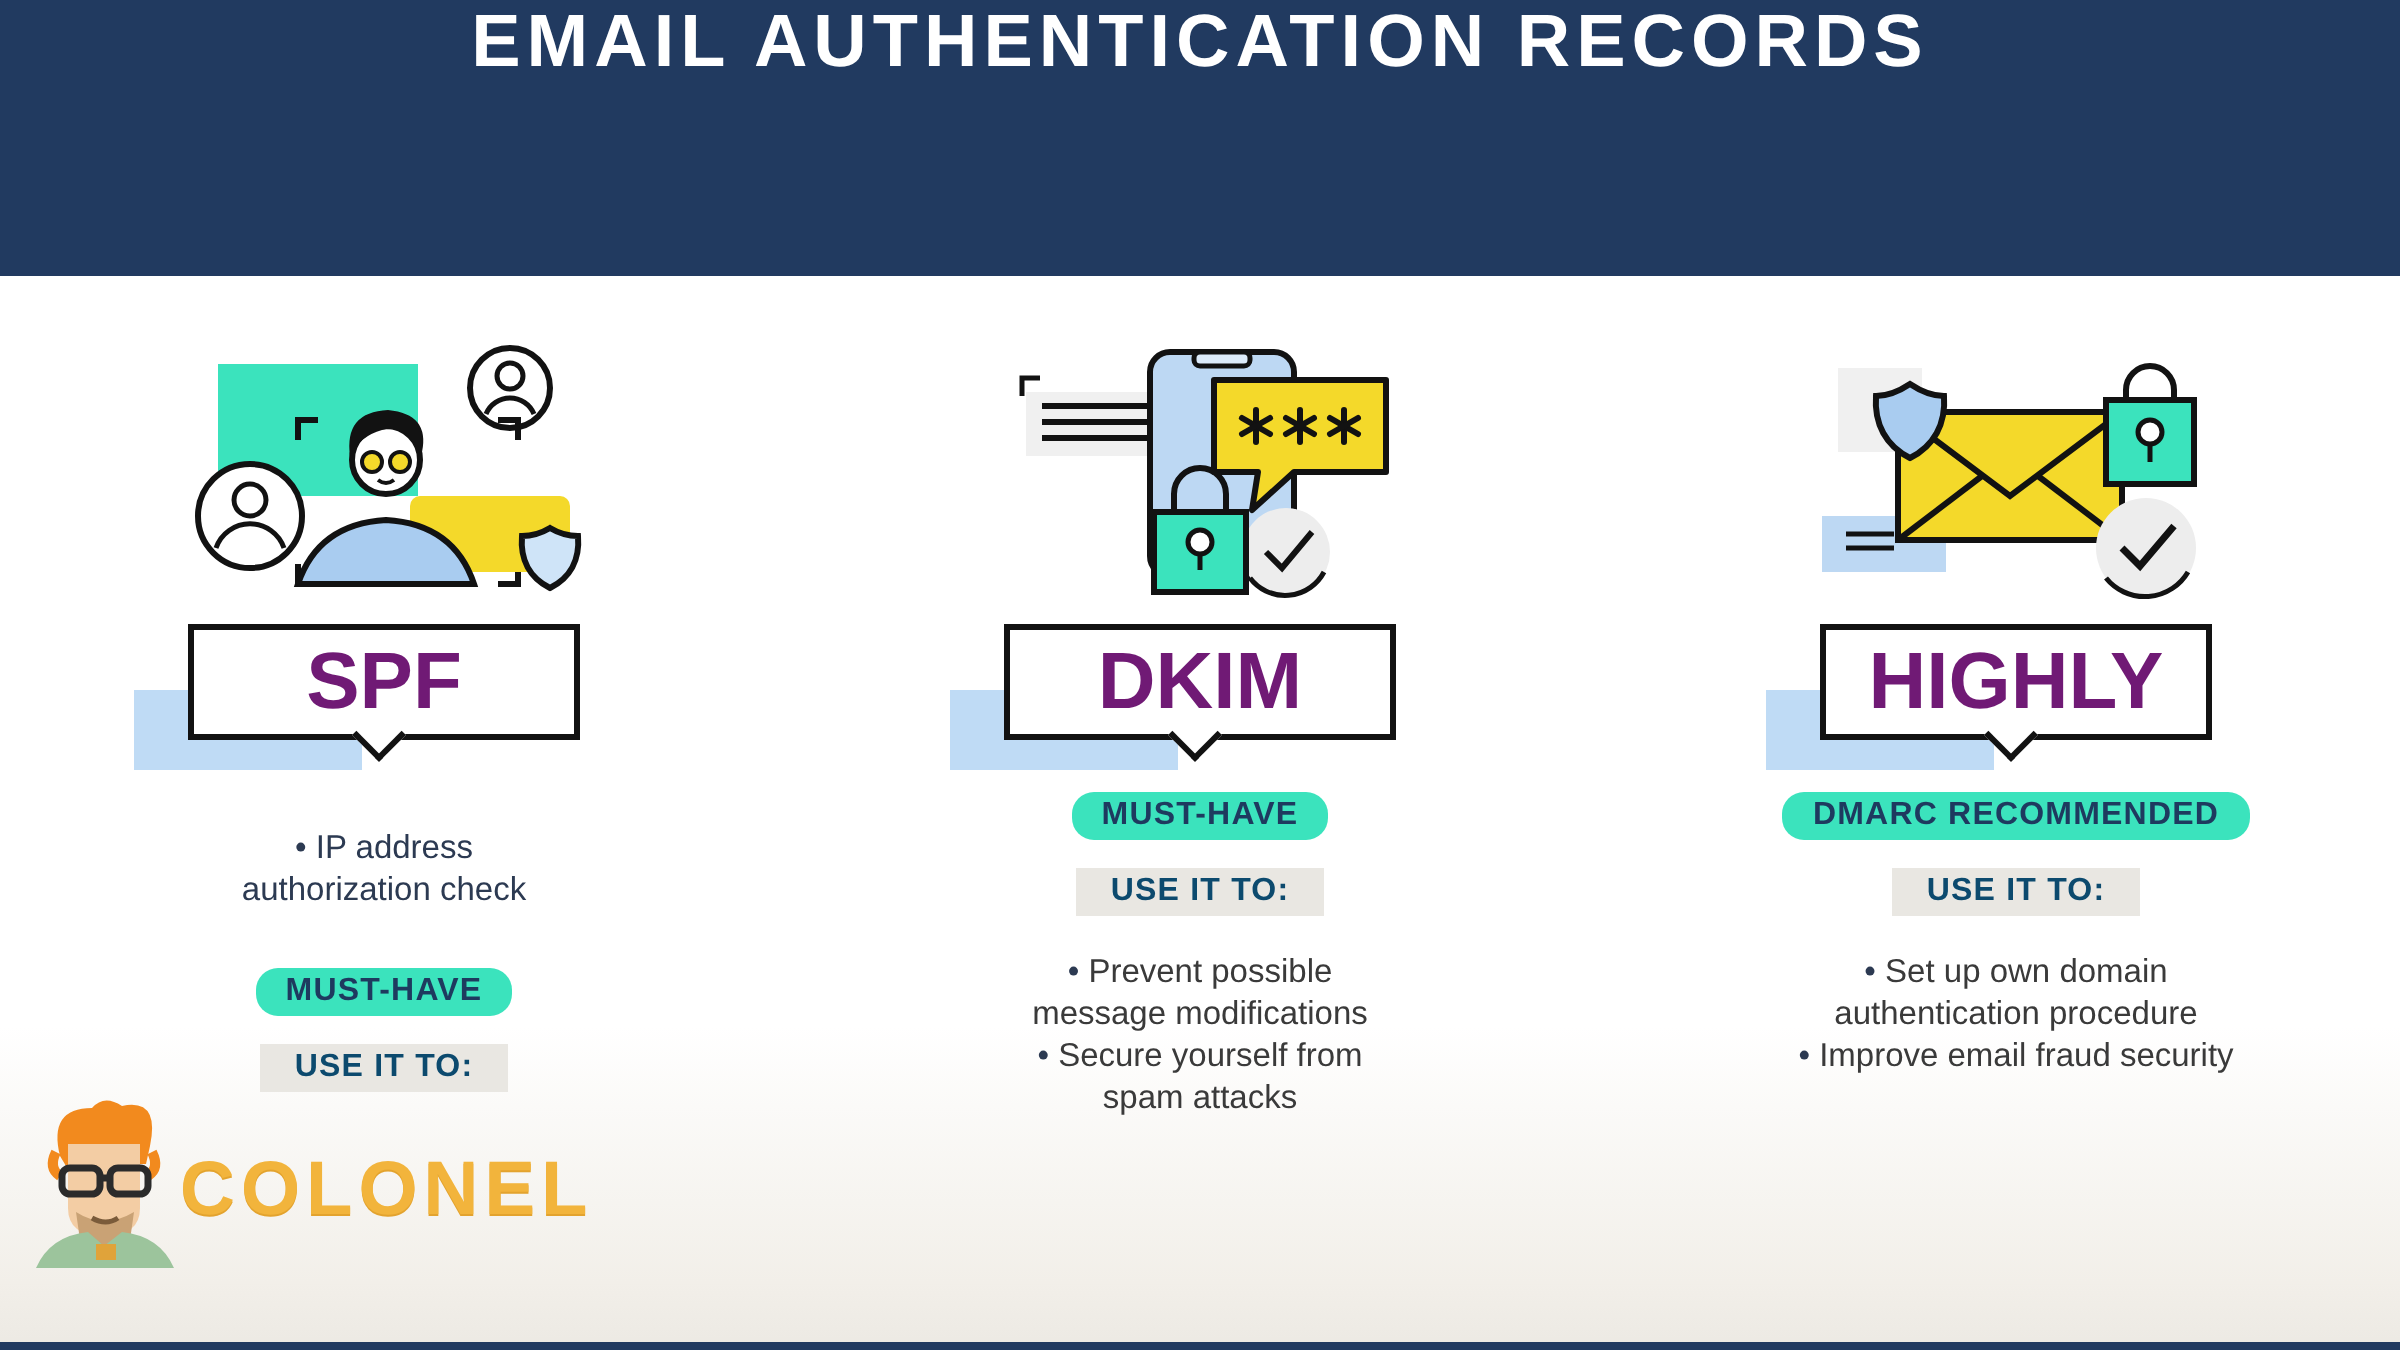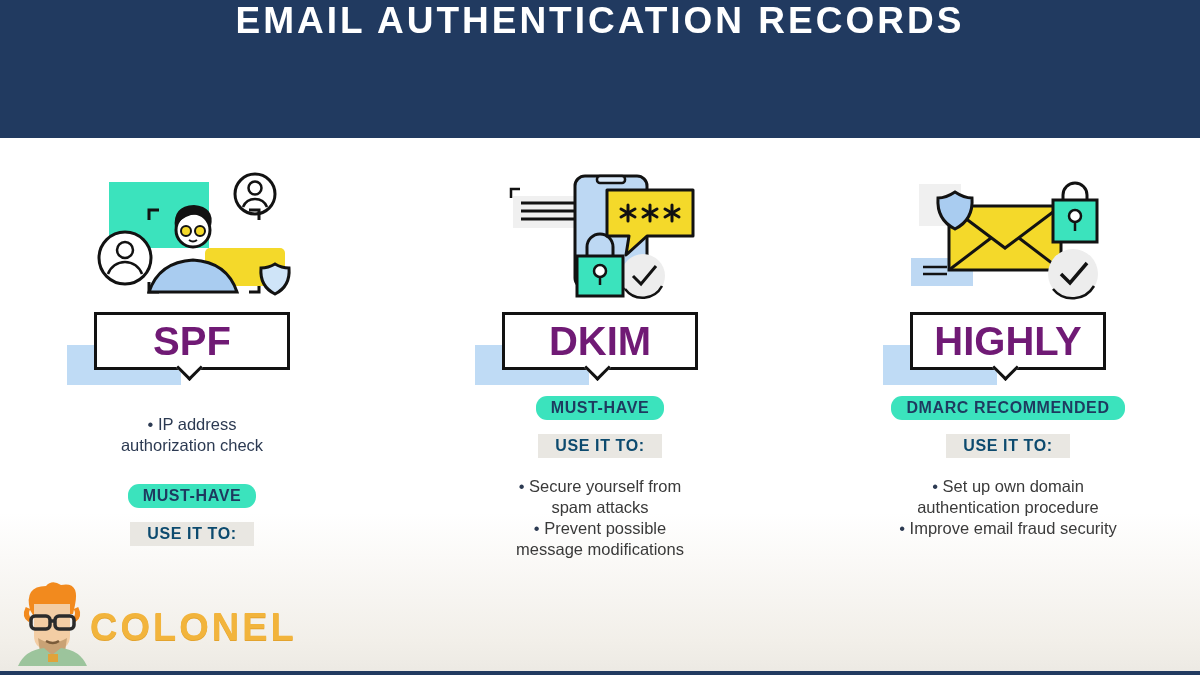--- a/index.html
+++ b/index.html
@@ -39,21 +39,21 @@
   .mw195{max-width:195px}.mw200{max-width:200px}.mw210{max-width:210px}.mw260{max-width:260px}
   .badge-green {
     margin-top:26px; background:#3be3bd; color:#1e3a5f;
     font-weight:700; font-size:16px; letter-spacing:0.6px; padding:3px 15px;border-radius:11px;
   }
   .badge-gray {
     margin-top:14px; background:#e9e7e2; color:#0c4a6e;
     font-weight:700; font-size:16px; letter-spacing:0.6px; padding:3px 17px;
   }
   .uses { margin-top:18px; display:flex; flex-direction:column; align-items:center; }
-  .logo { position:absolute; left:14px; top:578px; display:flex; align-items:center; }
+  .logo { position:absolute; left:14px; top:546px; display:flex; align-items:center; }
   .logo-word {
     font-size:38px; font-weight:800; color:#f2b43c; letter-spacing:3px;
     text-shadow:0 1px 0 #e3a32e; margin-left:-4px; margin-top:10px;
   }
   .bottom-bar { position:absolute; left:0; bottom:0; width:100%; height:4px; background:#213a60; }
 </style>
 </head>
 <body>
 
 <div class="canvas">
@@ -154,22 +154,22 @@
       <div class="bubble-wrap">
         <div class="blue-shadow"></div>
         <div class="bubble">
           <span class="record-name">DKIM</span>
           <div class="tail"></div>
         </div>
       </div>
       <div class="badge-green">MUST-HAVE</div>
       <div class="badge-gray">USE IT TO:</div>
       <div class="uses">
+        <p class="bullet mw185">Prevent possible message modifications</p>
         <p class="bullet mw195">Secure yourself from spam attacks</p>
-        <p class="bullet mw185">Prevent possible message modifications</p>
       </div>
     </div>
 
     <div class="column">
       <div class="illus">
         <svg width="210" height="132" viewBox="0 0 210 132">
           <rect x="16" y="14" width="42" height="42" fill="#f0f0f0"></rect>
           <g>
             <rect x="8" y="88" width="62" height="28" fill="#bdd8f3"></rect>
             <line x1="20" y1="97" x2="44" y2="97" stroke="#121212" stroke-width="2.5"></line>

